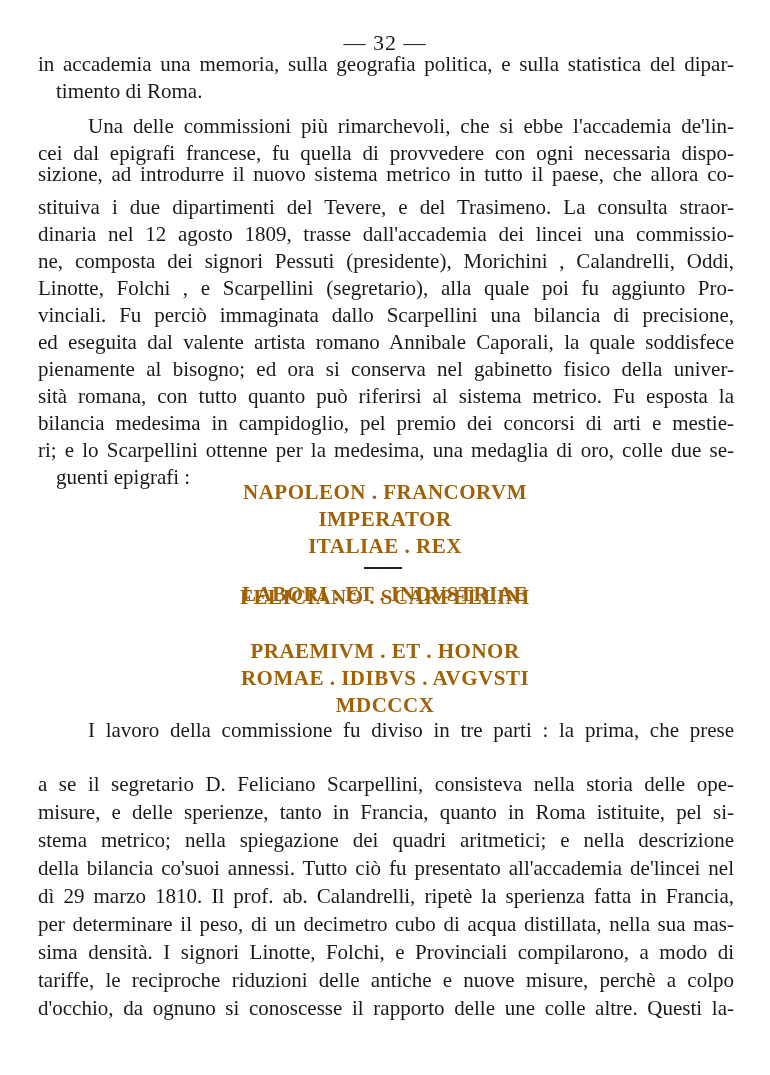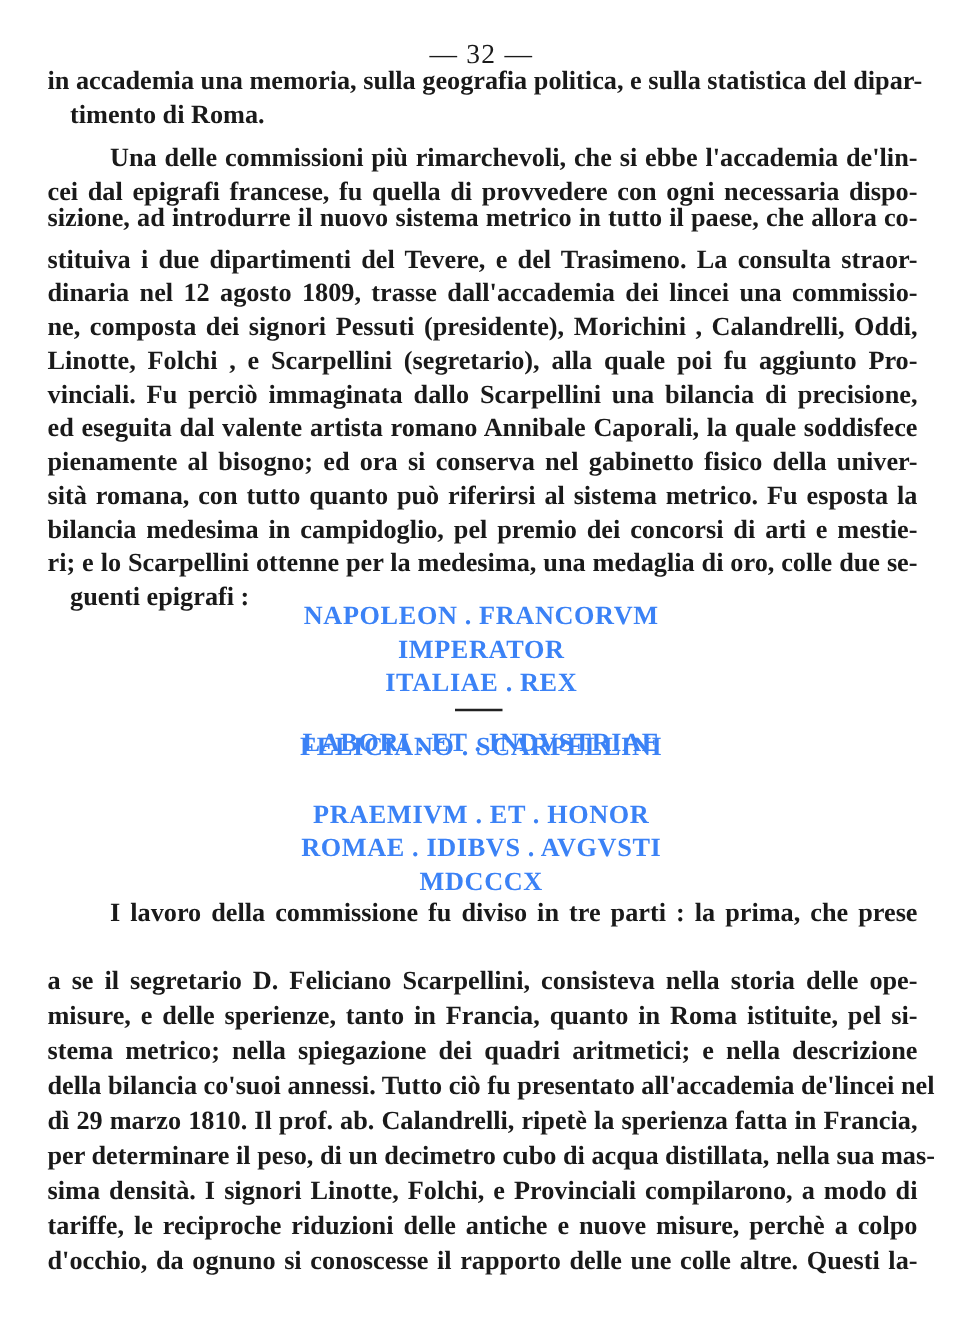--- a/index.html
+++ b/index.html
@@ -8,28 +8,28 @@
     font-family: "Liberation Serif", "DejaVu Serif", serif;
     color: #1a1a1a;
   }
   .page-number {
     position: absolute; top: 8px; left: 0; width: 770px; text-align: center;
     font-size: 22px; letter-spacing: 1px; margin-top: 22px;
   }
   .line {
     position: absolute; left: 38px; width: 696px;
     font-size: 21px; line-height: 28px; white-space: nowrap;
-    text-align: justify; text-align-last: justify; font-weight: bold;
+    text-align: justify; text-align-last: justify;
   }
   .line.last { text-align-last: left; margin-left: 18px; }
   .line.indent { left: 88px; width: 646px; }
   .epi {
     position: absolute; left: 0; width: 770px; text-align: center;
     font-size: 21px; line-height: 28px; font-weight: bold;
-    letter-spacing: 0.5px; color: #3b82f6;
+    letter-spacing: 0.5px; color: #a16207;
   }
   .epi-rule {
     position: absolute; left: 364px; top: 567px; width: 38px; height: 2px;
     background: #222;
   }
 </style>
 </head>
 <body>
 
 <div class="page-number">— 32 —</div>

